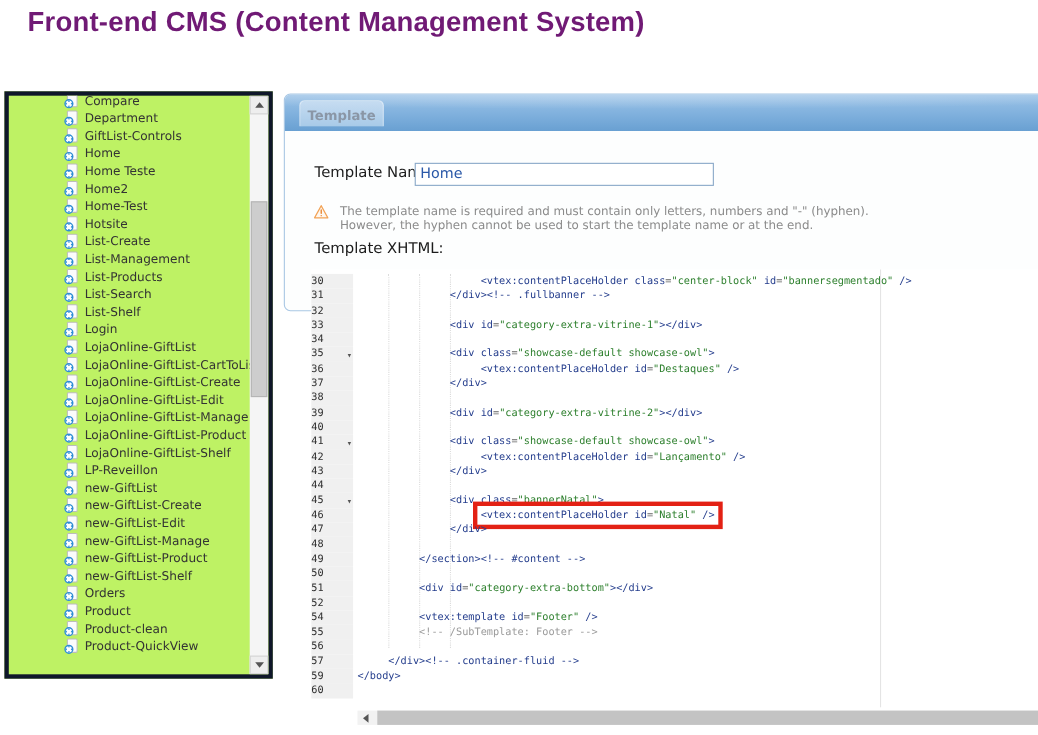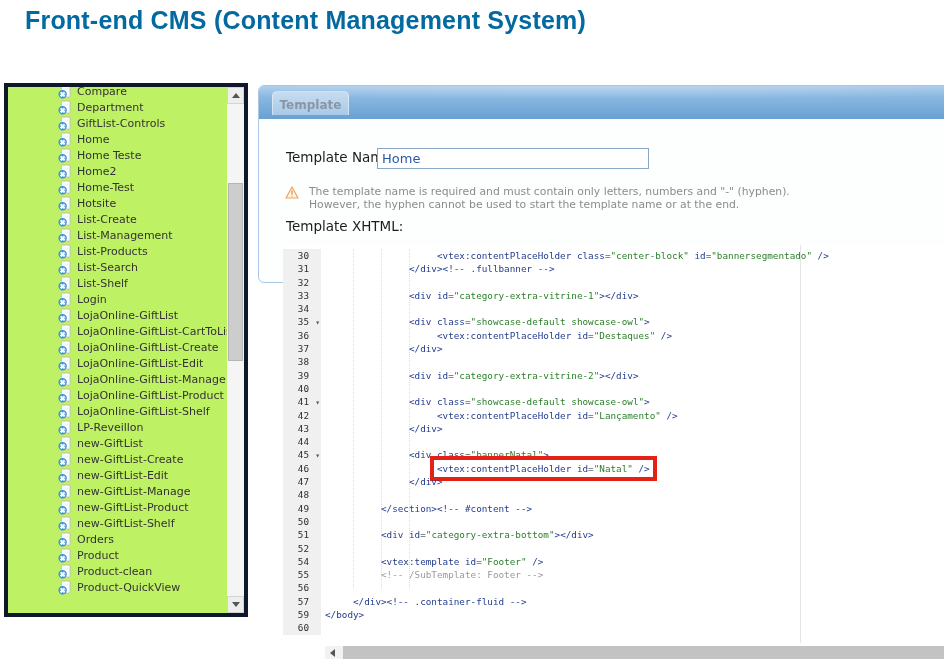--- a/index.html
+++ b/index.html
@@ -1,21 +1,21 @@
 <!DOCTYPE html>
 <html style="--c-header_blue: #7fb0dd; --c-header_light: #9cc3e7; --c-tag: #233c8c; --c-string: #2c7f2c; --c-comment: #9a9a9a; --c-equals: #666666; --c-highlight: #e32114;"><head>
 <meta charset="utf-8">
 <style>
   html,body{margin:0;padding:0}
   body{width:944px;height:668px;position:relative;background:#fff;overflow:hidden;
        font-family:"DejaVu Sans",sans-serif;}
 
   
   .title{position:absolute;left:25px;top:6px;font-family:"Liberation Sans",sans-serif;
-         font-size:25px;font-weight:bold;color:#0369a1;letter-spacing:.2px}
+         font-size:25px;font-weight:bold;color:#701a75;letter-spacing:.2px}
 
   
   .sidebar{position:absolute;left:4px;top:83px;width:244px;height:534px;
            border:4px solid #0f172a;background:#bef264;overflow:hidden;box-sizing:border-box}
   .tree{position:absolute;left:0;top:-4px;right:18px}
   .tree-item{height:16px;display:flex;align-items:center;padding-left:50px;
              font-size:11px;color:#333;cursor:pointer;white-space:nowrap}
   .tree-item svg{margin-right:6px;flex:none}
   .vscroll{position:absolute;top:0;right:0;width:17px;height:100%;background:#f5f5f5}
   .sb-btn{position:absolute;left:0;width:17px;height:17px;background:#eeeeee;
@@ -47,21 +47,21 @@
   .xhtml{position:absolute;left:27px;top:132px;font-size:13.5px;color:#1c1c1c}
 
   
   .editor{position:absolute;left:283px;top:245px;width:661px;height:416px;background:#fff;
           font-family:"DejaVu Sans Mono",monospace;font-size:9.3px;cursor:text}
   .guide{position:absolute;top:4px;height:340px;width:0;border-left:1px dotted #dcdcdc}
   .g1{left:70px}.g2{left:98px}.g3{left:126px}
   .margin-line{position:absolute;left:517px;top:0;height:398px;width:1px;background:#e4e4e4}
   .lines{position:absolute;left:0;top:4px;right:0}
   .cl{display:flex;height:13.3px;line-height:13.3px;white-space:pre}
-  .ln{width:38px;flex:none;background:#f0f0f0;color:#2e2e2e;text-align:right;
+  .ln{width:38px;flex:none;background:#f0f0f0;color:#2e2e2e;text-align:left;
       padding-right:12px;box-sizing:border-box;position:relative}
   .fold{position:absolute;right:1px;top:1px;font-size:8px;color:#555;font-weight:normal}
   .code{padding-left:4px}
   .t{color:var(--c-tag)} .s{color:var(--c-string)} .c{color:var(--c-comment)} .eq{color:var(--c-equals)}
   .redbox{outline:4px solid var(--c-highlight);outline-offset:3px}
   .hscroll{position:absolute;left:42px;right:0;top:401px;height:13px;background:#f2f2f2;
            display:flex;align-items:center}
   .hs-btn{width:14px;height:13px;flex:none;display:flex;align-items:center;justify-content:center}
   .arr-left{width:0;height:0;border:4px solid transparent;border-right:5px solid #555;margin-left:-4px}
   .hs-thumb{flex:1;height:13px;background:#c3c3c3;margin-left:4px}

